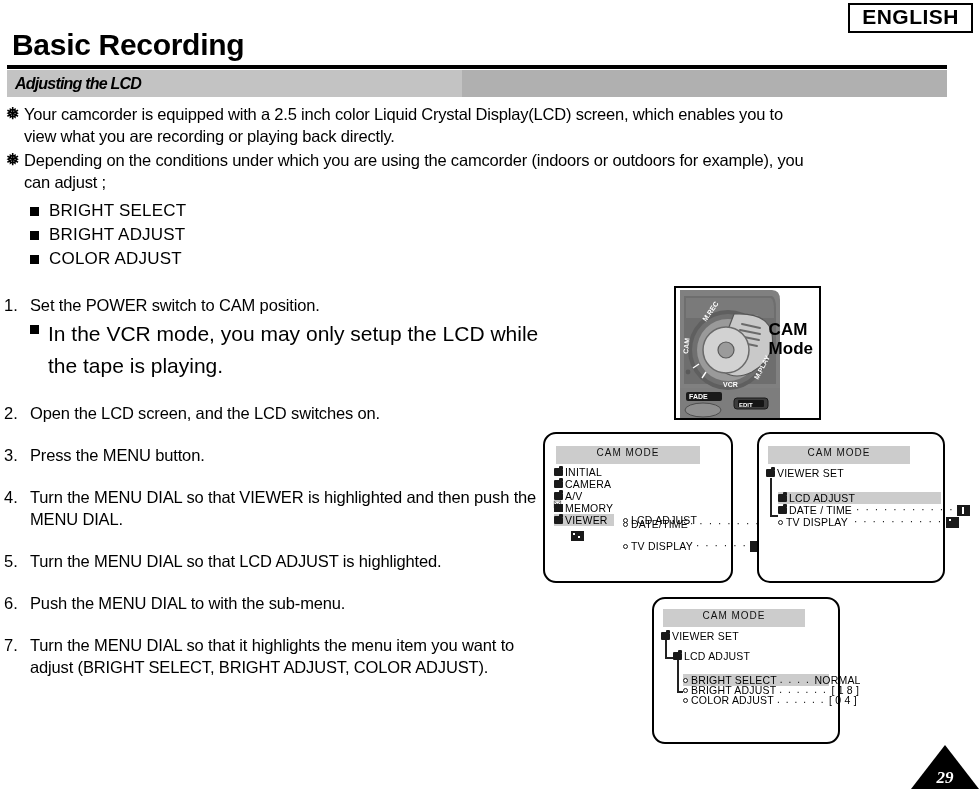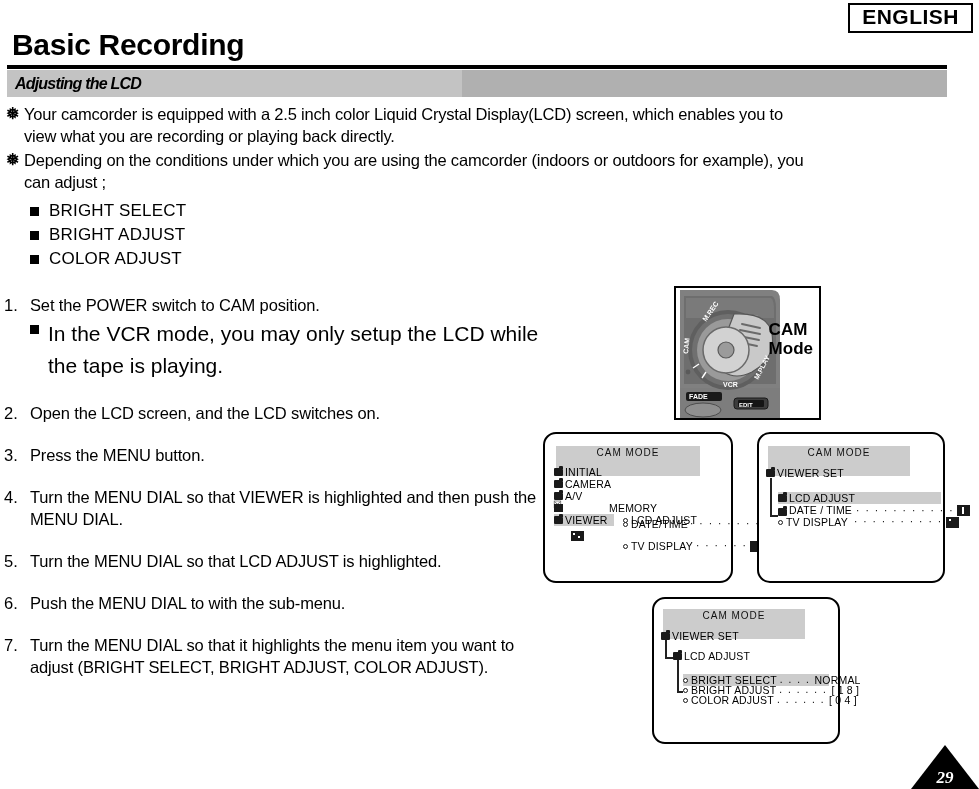--- a/index.html
+++ b/index.html
@@ -190,21 +190,21 @@
   #lcd2 { left: 757px; top: 432px; width: 188px; height: 151px; }
   #lcd3 { left: 652px; top: 597px; width: 188px; height: 147px; }
 
   .lcd-title {
     position: absolute;
     background: #cccccc;
     text-align: center;
     font-size: 10px;
     letter-spacing: 1px;
     line-height: 14px;
-    height: 30px;
+    height: 18px;
     color: #111;
   }
   #lcd1 .lcd-title { left: 11px; top: 12px; width: 144px; }
   #lcd2 .lcd-title { left: 9px; top: 12px; width: 142px; }
   #lcd3 .lcd-title { left: 9px; top: 10px; width: 142px; }
 
   .menu-row {
     position: absolute;
     display: flex;
     align-items: center;
@@ -504,21 +504,21 @@
     <span>INITIAL</span>
   </div>
   <div class="menu-row" style="left:9px; top:44px;">
     <span class="ic-folder"></span>
     <span>CAMERA</span>
   </div>
   <div class="menu-row" style="left:9px; top:56px;">
     <span class="ic-folder"></span>
     <span>A/V</span>
   </div>
-  <div class="menu-row" style="left:9px; top:68px;gap:44px;">
+  <div class="menu-row" style="left:9px; top:68px;">
     <span class="ic-card"></span>
     <span>MEMORY</span>
   </div>
   <div class="menu-row hl" style="left:9px; top:80px; width:60px;">
     <span class="ic-folder"></span>
     <span>VIEWER</span>
   </div>
   <div style="position:absolute; left:26px; top:93px;">
     <span class="ic-lcd"></span>
   </div>
@@ -549,21 +549,21 @@
     <span>VIEWER SET</span>
   </div>
 
   <div class="tree-v" style="left:11px; top:44px; height:38px;"></div>
   <div class="tree-h" style="left:11px; top:81px; width:8px;"></div>
 
   <div class="menu-row hl" style="left:19px; top:58px; width:163px;">
     <span class="ic-folder"></span>
     <span>LCD ADJUST</span>
   </div>
-  <div class="menu-row" style="left:19px; top:70px;align-items:flex-end;">
+  <div class="menu-row" style="left:19px; top:70px;">
     <span class="ic-folder"></span>
     <span>DATE / TIME</span>
     <span class="dots" style="margin-left:4px;">· · · · · · · · · · ·</span>
     <span class="ic-val bar" style="margin-left:3px;"></span>
   </div>
   <div class="menu-row" style="left:19px; top:82px;">
     <span class="ic-circ"></span>
     <span>TV DISPLAY</span>
     <span class="dots" style="margin-left:6px;">· · · · · · · · · ·</span>
     <span class="ic-val dot" style="margin-left:3px;"></span>

